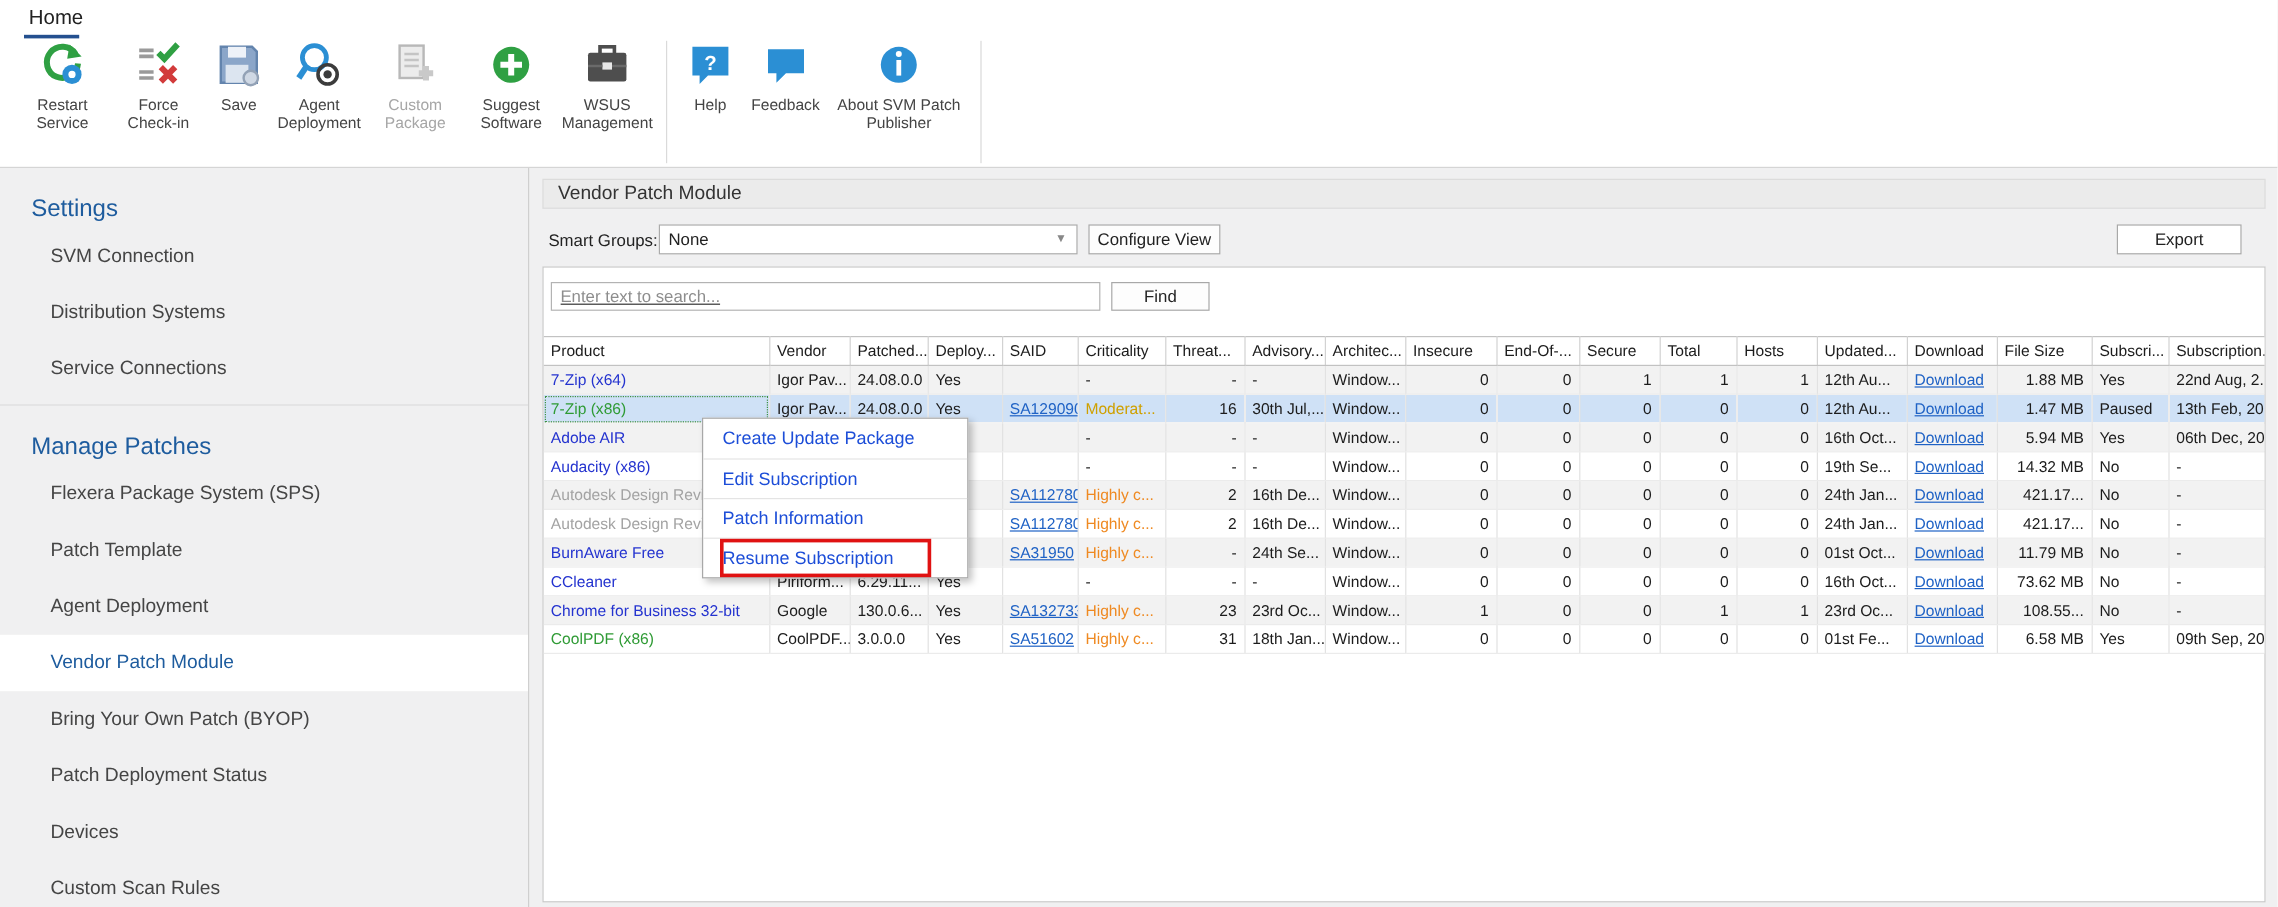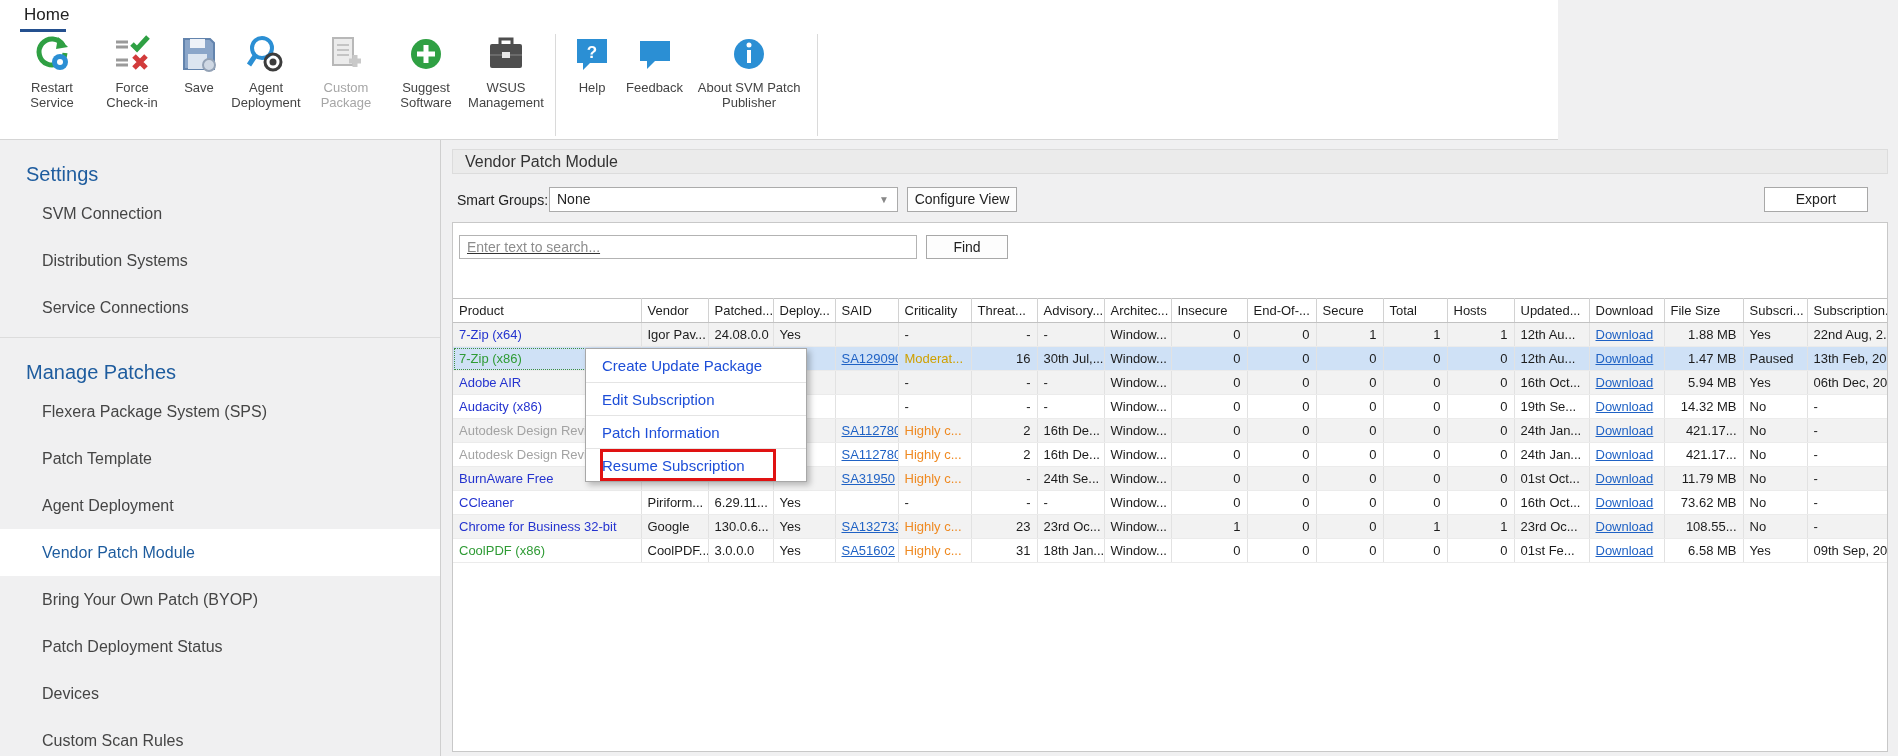--- a/index.html
+++ b/index.html
@@ -1,21 +1,21 @@
 <!DOCTYPE html>
 <html><head>
 <meta charset="utf-8">
 <style>
   * { margin:0; padding:0; box-sizing:border-box; }
   body {
     width:1898px; height:756px; position:relative; overflow:hidden;
     background:#f0f0f1; font-family:"Liberation Sans", sans-serif; color:#1c1c1c;
   }
   
-  .ribbon { position:absolute; left:0; top:0; width:1558px; height:140px; background:#fff; border-bottom:1px solid #d5d5d5; }
+  .ribbon { position:absolute; left:0; top:0; width:1898px; height:140px; background:#fff; border-bottom:1px solid #d5d5d5; }
   .home-tab { position:absolute; left:24px; top:5px; font-size:17px; color:#222; cursor:default; }
   .home-underline { position:absolute; left:20px; top:29px; width:46px; height:3px; background:#24508f; }
   .ribbon-body { position:absolute; left:12px; top:34px; display:flex; align-items:flex-start; }
   .rbtn { display:flex; flex-direction:column; align-items:center; text-align:center;
           font-size:13px; color:#444; line-height:15px; padding:0 7px; cursor:pointer; }
   .rbtn .ricon svg { width:40px; height:40px; margin-bottom:6px; display:block; }
   .rbtn.disabled { color:#a6a6a6; }
   .rsep { width:1px; height:102px; background:#dadada; margin:0 9px; }
   
   .sidebar { position:absolute; left:0; top:140px; width:440px; height:616px; background:#f0f0f1; }
@@ -35,21 +35,21 @@
   #configure-view { left:907px; top:187px; width:110px; height:25px; line-height:23px; }
   #export-btn { left:1764px; top:187px; width:104px; height:25px; line-height:23px; background:#fff; }
   
   .card { position:absolute; left:452px; top:222px; width:1436px; height:530px; background:#fff;
           border:1px solid #c8c8c8; overflow:hidden; }
   .search-input { position:absolute; left:6px; top:12px; width:458px; height:24px; border:1px solid #b3b3b3;
                   padding-left:7px; font-size:14px; color:#333; font-family:inherit;text-decoration:underline; }
   .search-input::placeholder { color:#8d8d8d; }
   #find-btn { left:473px; top:12px; width:82px; height:24px; line-height:22px; }
   
-  table { position:absolute; left:0; top:75px; border-collapse:collapse; table-layout:fixed; width:1446px; font-size:13px; }
+  table { position:absolute; left:0; top:57px; border-collapse:collapse; table-layout:fixed; width:1446px; font-size:13px; }
   th { height:24px; border-right:1px solid #d2d2d2; border-top:1px solid #c2c2c2; border-bottom:1px solid #c2c2c2;
        font-weight:normal; text-align:left; padding:0 6px; color:#1c1c1c; background:#fff; white-space:nowrap; overflow:hidden; }
   td { height:24px; border-right:1px solid #e2e2e2; border-bottom:1px solid #ebebeb; padding:0 6px;
        white-space:nowrap; overflow:hidden; background:#fff; }
   tr.odd td { background:#f2f2f2; }
   tr.selected td { background:#cfe1f6; }
   td.r { text-align:right; }
   td.focus-cell { outline:1px dotted #3f8f3f; outline-offset:-2px; }
   .plink-blue { color:#2433cf; cursor:pointer; }
   .plink-green { color:#2f9b35; cursor:pointer; }

